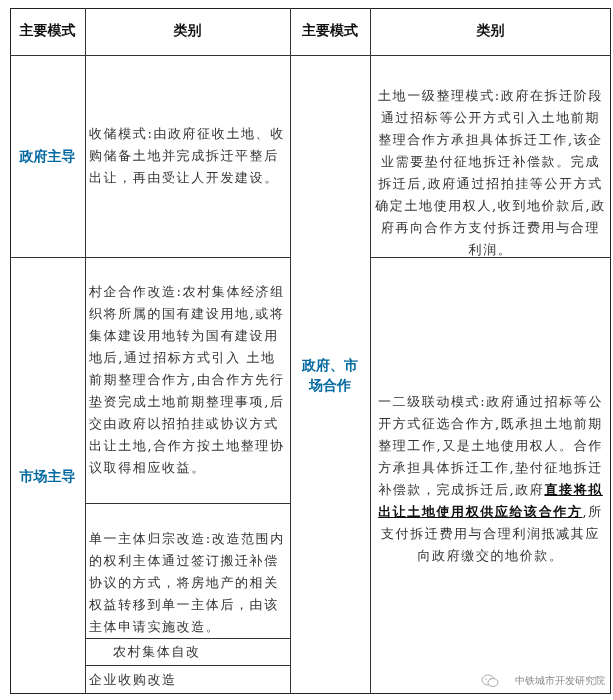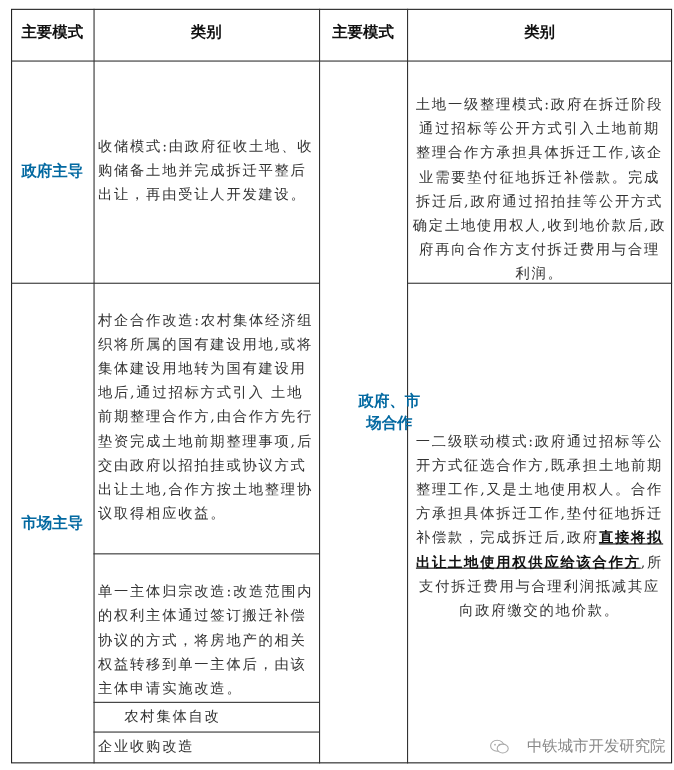--- a/index.html
+++ b/index.html
@@ -8,21 +8,21 @@
   .cell { position: absolute; box-sizing: border-box; display: flex; align-items: center; justify-content: center; }
   .line-h { position: absolute; height: 1px; background: #333; }
   .line-v { position: absolute; width: 1px; background: #333; }
   .outer { position: absolute; left: 0; top: 0; width: 601px; height: 686px; border: 1px solid #222; box-sizing: border-box; }
   .hdr { font-size: 14px; font-weight: bold; color: #111; text-align: center; line-height: 19px; font-family: Liberation Mono, monospace; }
   .mode { font-size: 14px; font-weight: bold; color: #0369a1; text-align: center; line-height: 20px; }
   .desc { font-size: 13px; color: #333; line-height: 22px; letter-spacing: 1.6px; }
   .desc-left { text-align: left; justify-content: flex-start; padding: 0 2px 0 4px; }
   .desc-center { text-align: center; padding: 0 4px; }
   .u { text-decoration: underline; font-weight: bold; color: #111; }
-  .watermark { position: absolute; right: 8px; bottom: 12px; font-family: "DejaVu Sans", "Liberation Sans", sans-serif; font-size: 14px; color: #888; display: flex; align-items: center; gap: 16px; }
+  .watermark { position: absolute; right: 8px; bottom: 12px; font-family: "DejaVu Sans", "Liberation Sans", sans-serif; font-size: 10px; color: #888; display: flex; align-items: center; gap: 16px; }
   .wm-icon { width: 18px; height: 14px; }
 </style>
 </head>
 <body>
 
 <div class="tbl">
   <div class="outer"></div>
 
   <div class="line-v" style="left:75px; top:0; height:686px;"></div>
   <div class="line-v" style="left:280px; top:0; height:686px;"></div>
@@ -64,21 +64,21 @@
   <div class="cell desc desc-left" style="left:75px; top:495px; width:205px; height:135px;align-items:flex-end;">
     <span>单一主体归宗改造:改造范围内的权利主体通过签订搬迁补偿协议的方式，将房地产的相关权益转移到单一主体后，由该主体申请实施改造。</span>
   </div>
   <div class="cell desc desc-left" style="left:75px; top:630px; width:205px; height:27px;margin-left:24px;">
     <span>农村集体自改</span>
   </div>
   <div class="cell desc desc-left" style="left:75px; top:657px; width:205px; height:29px;">
     <span>企业收购改造</span>
   </div>
 
-  <div class="cell mode" style="left:280px; top:47px; width:80px; height:639px; padding:0 6px;margin-left:24px;">
+  <div class="cell mode" style="left:280px; top:47px; width:80px; height:639px; padding:0 6px;">
     <span>政府、市场合作</span>
   </div>
   <div class="cell desc desc-center" style="left:360px; top:47px; width:241px; height:202px;margin-top:17px;">
     <span>土地一级整理模式:政府在拆迁阶段通过招标等公开方式引入土地前期整理合作方承担具体拆迁工作,该企业需要垫付征地拆迁补偿款。完成拆迁后,政府通过招拍挂等公开方式确定土地使用权人,收到地价款后,政府再向合作方支付拆迁费用与合理利润。</span>
   </div>
   <div class="cell desc desc-center" style="left:360px; top:233px; width:241px; height:566px; padding-bottom:90px;">
     <span><span>一二级联动模式:政府通过招标等公开方式征选合作方,既承担土地前期整理工作,又是土地使用权人。合作方承担具体拆迁工作,垫付征地拆迁补偿款，完成拆迁后,政府</span><span class="u">直接将拟出让土地使用权供应给该合作方</span><span>,所支付拆迁费用与合理利润抵减其应向政府缴交的地价款。</span></span>
   </div>
 </div>
 

